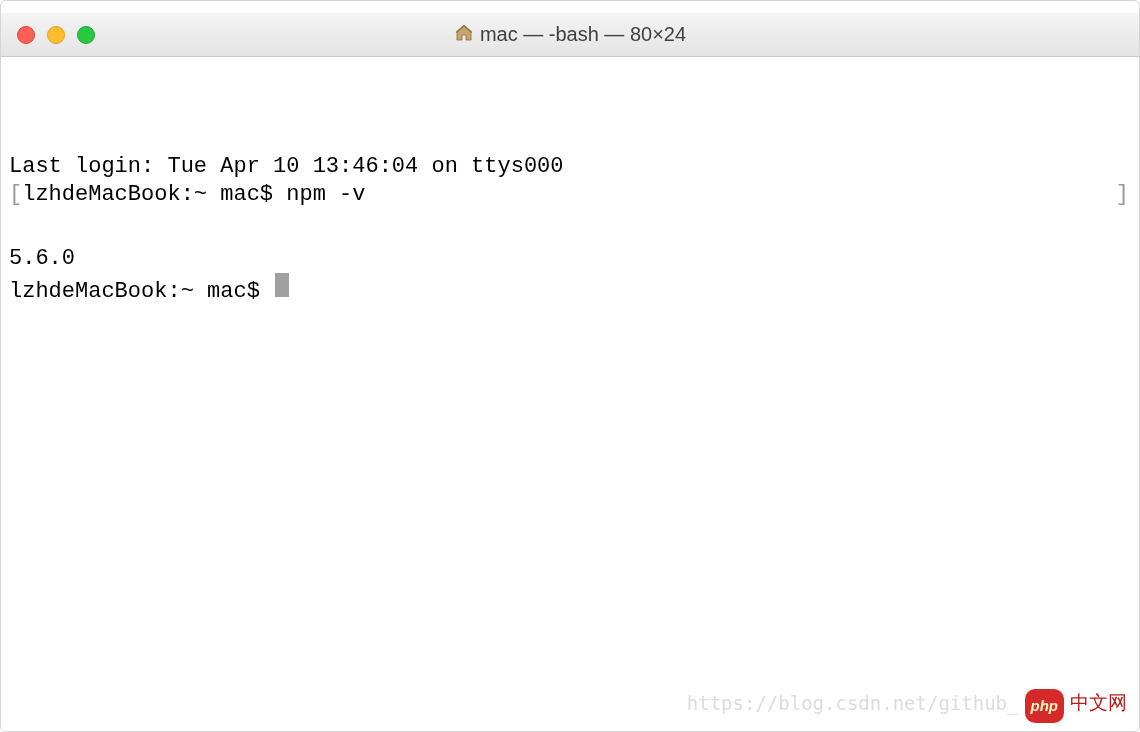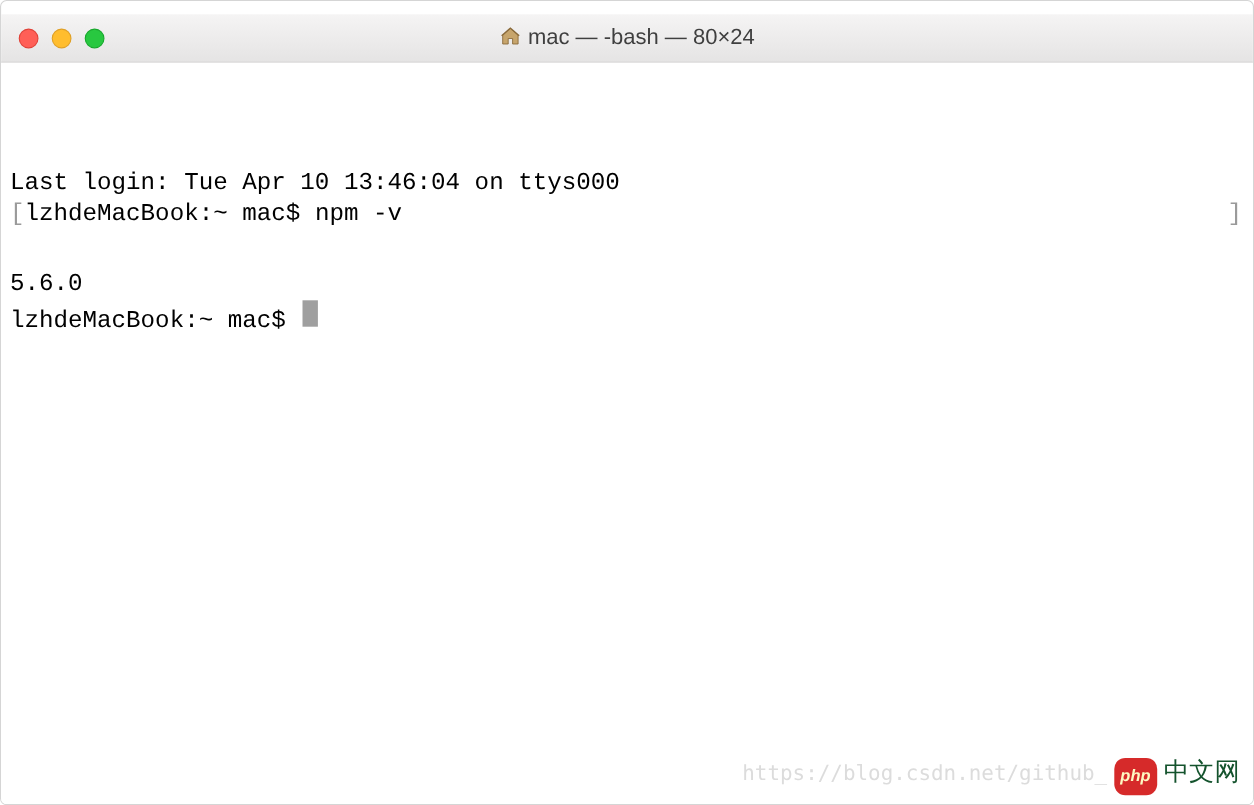--- a/index.html
+++ b/index.html
@@ -130,23 +130,23 @@
       background: #d62a2a;
       color: #fef9c3;
       font-size: 15px;
       font-weight: bold;
       font-style: italic;
       padding: 3px 6px;
       border-radius: 10px;
       font-family: sans-serif;
     }
     .watermark-cn {
-      color: #14532d;
-      font-size: 23px;
-      font-family: Liberation Mono, monospace;
+      color: #b91c1c;
+      font-size: 19px;
+      font-family: Liberation Sans, sans-serif;
     }
   </style>
 </head>
 <body>
 
 <div class="window">
   <div class="titlebar">
     <div class="traffic-lights">
       <div class="traffic-light close"></div>
       <div class="traffic-light minimize"></div>

